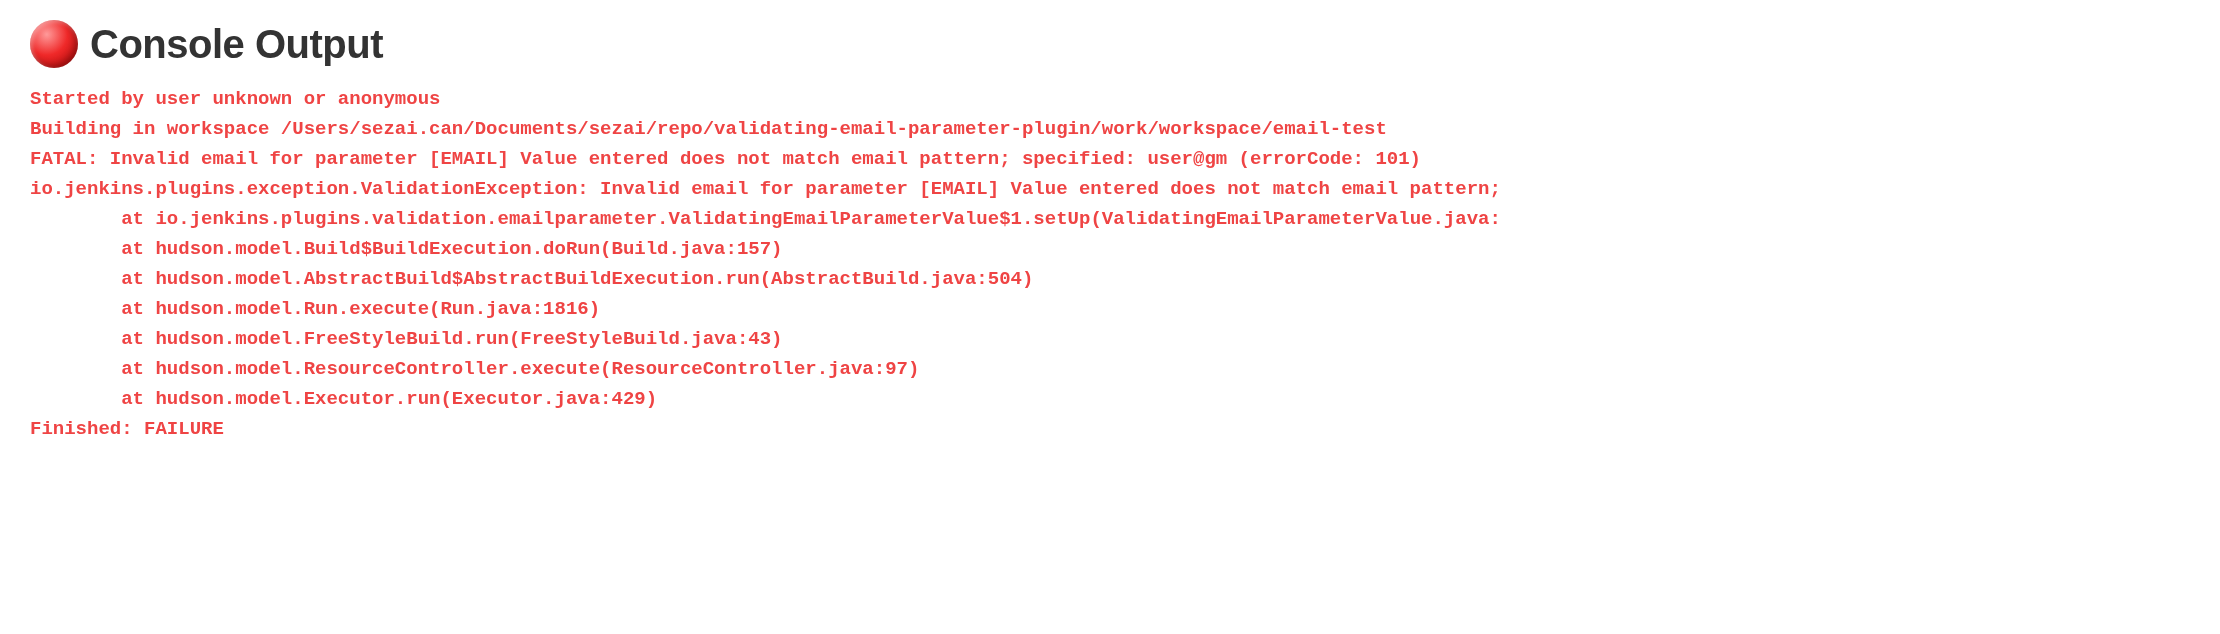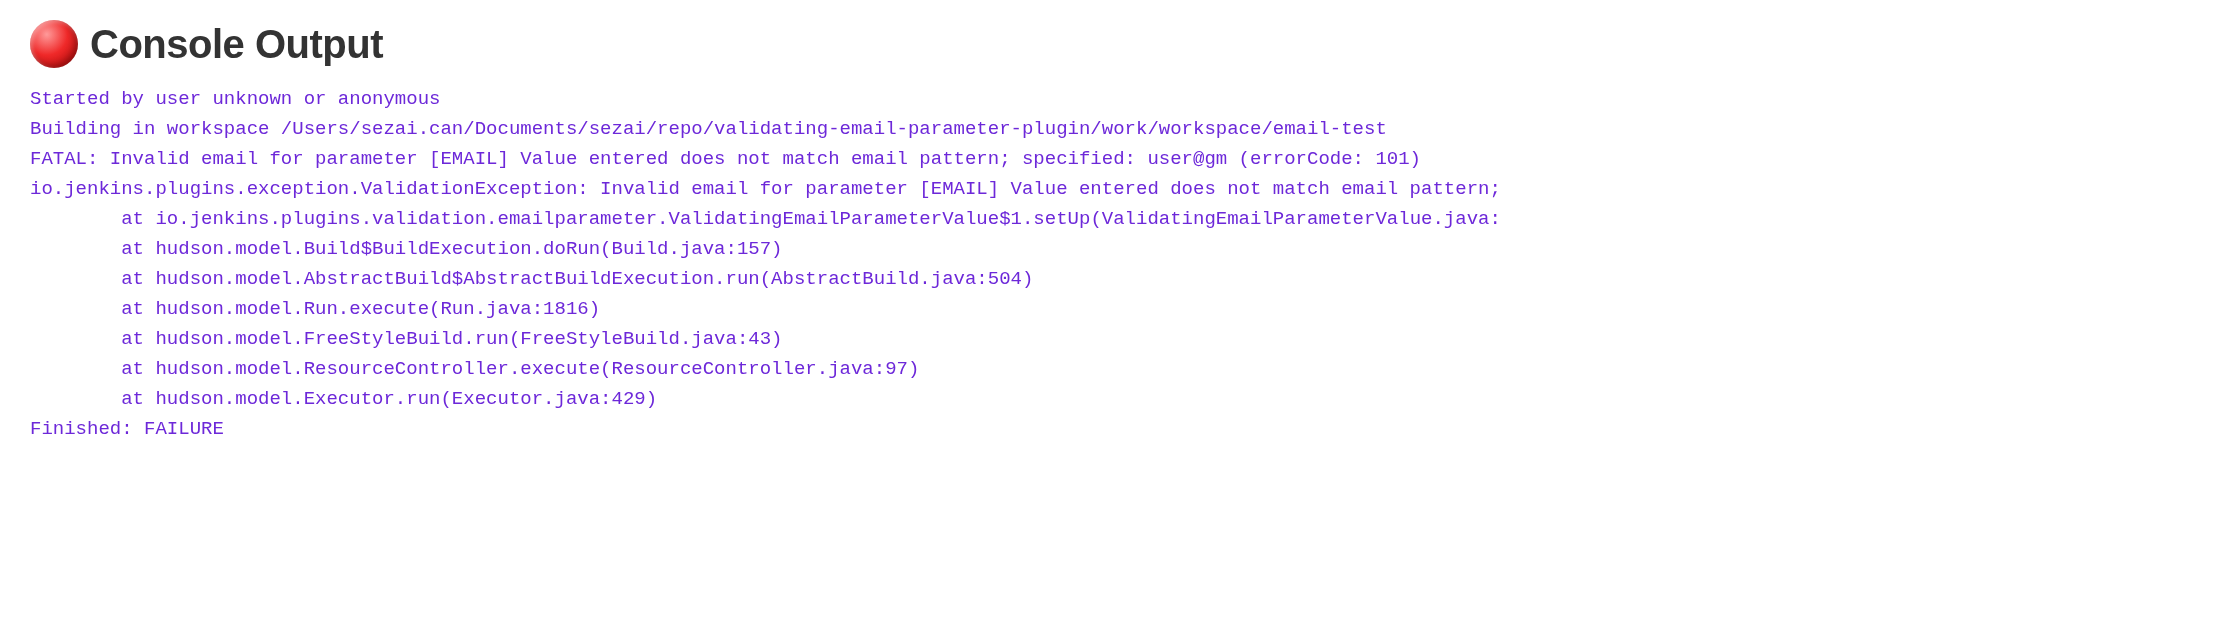--- a/index.html
+++ b/index.html
@@ -31,23 +31,23 @@
     h1.page-title {
       font-size: 40px;
       font-weight: 700;
       color: #333;
       letter-spacing: -0.5px;
     }
     pre.console {
       font-family: "Courier New", Courier, monospace;
       font-size: 19px;
       line-height: 1.58;
-      color: #6d28d9;
+      color: #ef4444;
       white-space: pre;
-      font-weight: 400;
+      font-weight: 700;
     }
   </style>
 </head>
 <body>
 
 <div class="header">
   <div class="status-ball"></div>
   <h1 class="page-title">Console Output</h1>
 </div>
 

